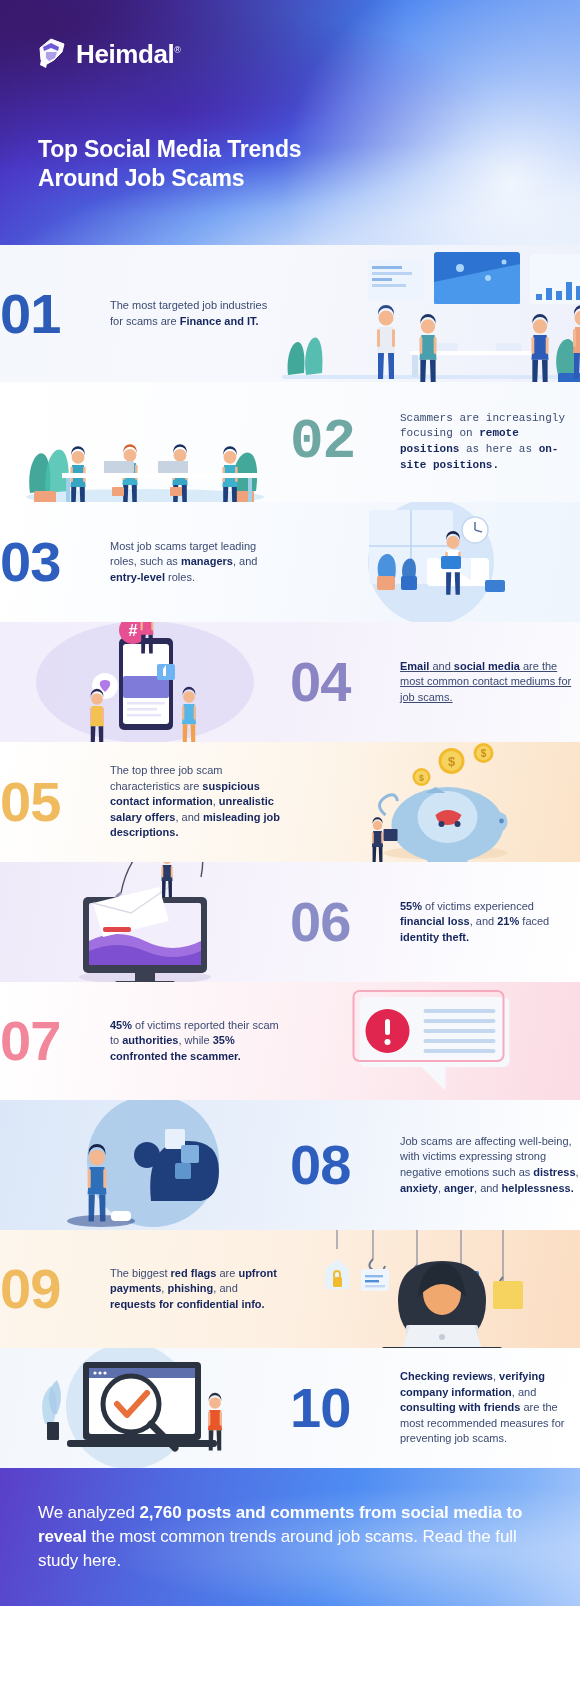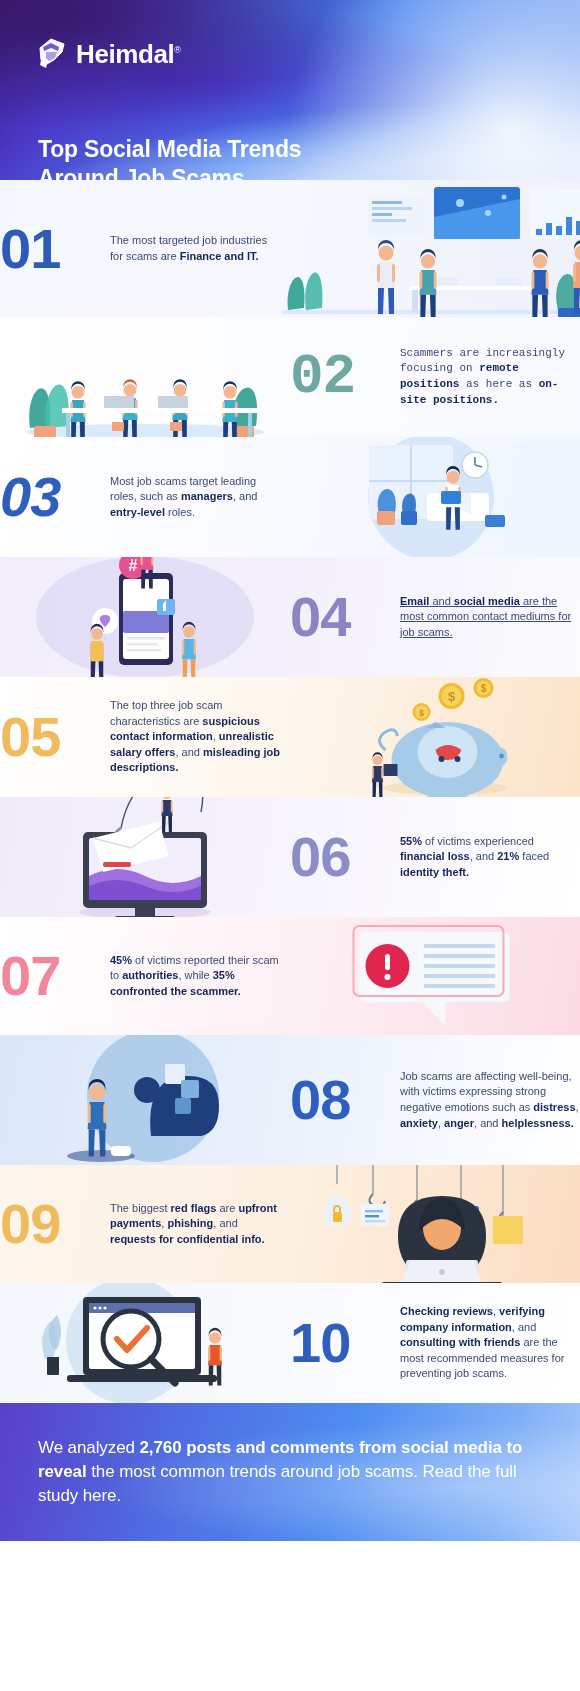--- a/index.html
+++ b/index.html
@@ -5,21 +5,21 @@
   * { margin:0; padding:0; box-sizing:border-box; }
   html,body { background:#ffffff; }
   body {
     width:580px; height:1691px; position:relative; overflow:hidden;
     font-family:"Liberation Sans", sans-serif;
     color:#2b3a67;
   }
 
   
   .header {
-    position:relative; height:180px; width:580px; overflow:hidden;
+    position:relative; height:245px; width:580px; overflow:hidden;
     background:
       radial-gradient(circle at 88% 74%, rgba(255,255,255,.85) 0%, rgba(255,255,255,0) 42%),
       radial-gradient(ellipse at 8% 10%, #3a1a6e 0%, rgba(58,26,110,0) 48%),
       radial-gradient(ellipse at 30% 45%, #4a33c9 0%, rgba(74,51,201,0) 55%),
       radial-gradient(ellipse at 70% 30%, #3f7df0 0%, rgba(63,125,240,0) 60%),
       linear-gradient(135deg,#2e1264 0%, #4b3bc8 22%, #4b86f0 52%, #8fb4f6 78%, #cfe0fb 100%);
   }
   .header::after{
     content:""; position:absolute; left:-10%; bottom:-46%;
     width:130%; height:90%;
@@ -229,21 +229,21 @@
           <rect x="150" y="112" width="12" height="9" fill="#f0a27a" rx="1" opacity="1"></rect>
         </svg>
       </div>
       <div class="text-group">
         <div class="num" style="color: rgb(111, 168, 163); width: 96px;">02</div>
         <div class="copy" style="width: 180px;"><span>Scammers are increasingly focusing on </span><b>remote positions</b><span> as here as </span><b>on-site positions.</b></div>
       </div>
     </div>
     <div class="row text-left" style="height: 120px; background: linear-gradient(100deg, rgb(255, 255, 255) 0%, rgb(246, 249, 254) 55%, rgb(238, 245, 253) 100%);">
       <div class="text-group">
-        <div class="num" style="color: rgb(47, 95, 190); width: 96px; font-style: italic;">03</div>
+        <div class="num" style="color: rgb(47, 95, 190); width: 96px;">03</div>
         <div class="copy" style="width: 172px;"><span>Most job scams target leading roles, such as </span><b>managers</b><span>, and </span><b>entry-level</b><span> roles.</span></div>
       </div>
       <div class="art" style="display: flex; align-items: center; justify-content: center;">
         <svg viewBox="0 0 230 134" width="230" height="134">
           <circle cx="115" cy="67" r="63" fill="#cfe2f8" opacity="0.8"></circle>
           <rect x="53" y="15" width="84" height="74" fill="#eaf3fd" rx="2" opacity="1"></rect>
           <line x1="95" y1="15" x2="95" y2="89" stroke="#bcd6f1" stroke-width="1.6" opacity="1" fill="none"></line>
           <line x1="53" y1="51" x2="137" y2="51" stroke="#bcd6f1" stroke-width="1.6" opacity="1" fill="none"></line>
           <circle cx="159" cy="35" r="13" fill="#ffffff" opacity="1"></circle>
           <circle cx="159" cy="35" r="13" fill="none" stroke="#c3d8ef" stroke-width="1.6"></circle>

